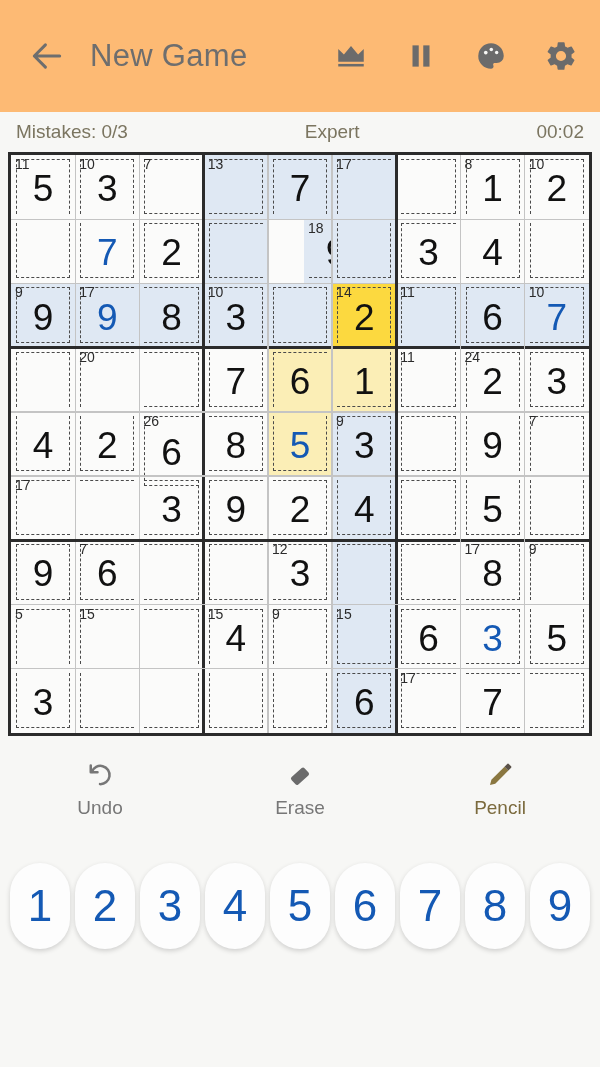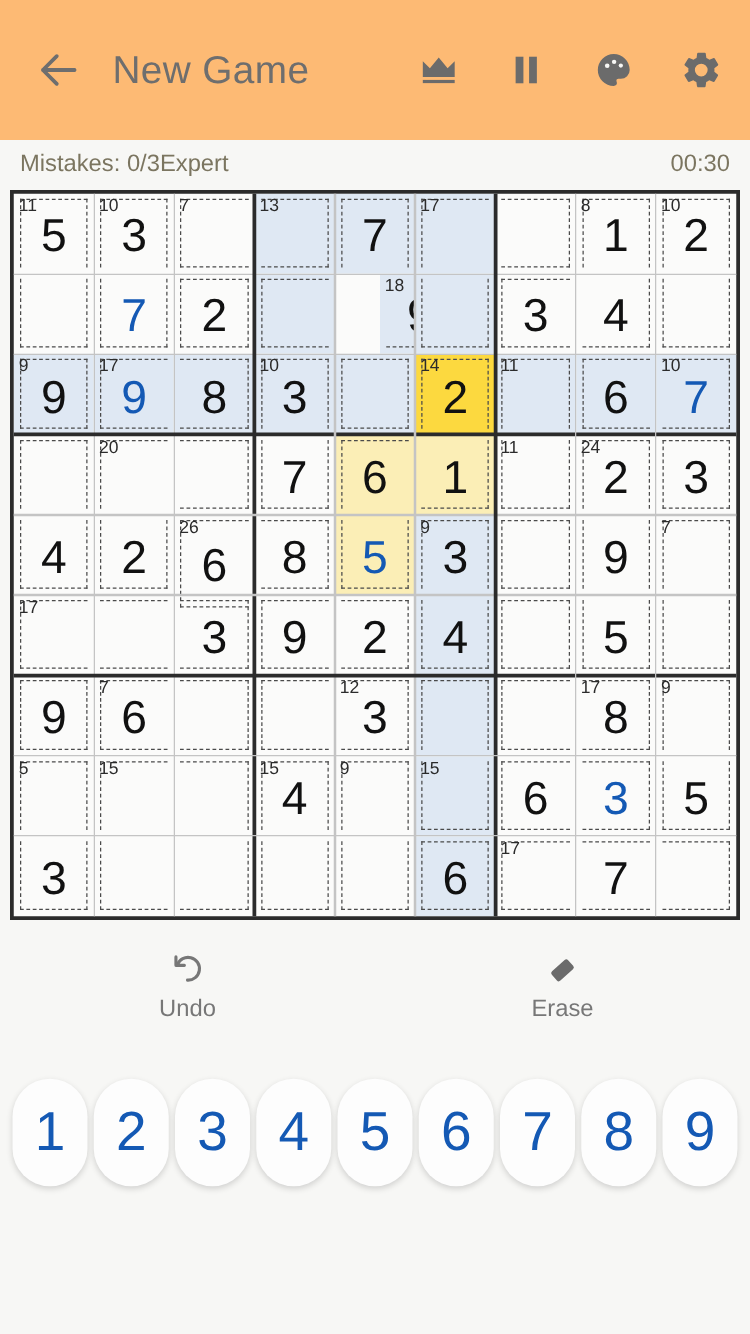--- a/index.html
+++ b/index.html
@@ -38,21 +38,21 @@
   
   #statusbar {
     height: 40px;
     display: flex;
     align-items: center;
     padding: 0 16px;
     font-size: 19px;
     color: #7b7560;
   }
   #status-mistakes { flex: 0 0 auto; }
-  #status-difficulty { flex: 1 1 auto; text-align: left; }
+  #status-difficulty { flex: 1 1 auto; text-align: center; }
   #status-timer { flex: 0 0 auto; text-align: right; }
 
   
   #board-wrap { padding: 0 8px; }
   #board {
     position: relative;
     width: 584px; height: 584px;
     border: 3px solid #2b2b2b;
     background: #fbfbfa;
   }
@@ -180,21 +180,21 @@
       <svg viewBox="0 0 24 24" width="34" height="34" aria-hidden="true">
         <path fill="#6b6b6b" d="M19.4 13c.04-.33.06-.66.06-1s-.02-.67-.07-1l2.03-1.58a.5.5 0 00.12-.62l-1.92-3.32a.5.5 0 00-.6-.22l-2.39.96a7.3 7.3 0 00-1.73-1l-.36-2.54a.5.5 0 00-.5-.42h-3.84a.5.5 0 00-.49.42l-.36 2.54c-.63.26-1.2.6-1.73 1l-2.39-.96a.5.5 0 00-.6.22L2.6 8.8a.5.5 0 00.12.62L4.76 11a7.9 7.9 0 000 2L2.72 14.6a.5.5 0 00-.12.62l1.92 3.32c.12.22.38.3.6.22l2.39-.96c.5.4 1.1.74 1.73 1l.36 2.54c.4.24.25.42.5.42h3.84c.25 0 .46-.18.5-.42l.36-2.54c.63-.26 1.2-.6 1.73-1l2.39.96c.22.08.48 0 .6-.22l1.92-3.32a.5.5 0 00-.12-.62L19.4 13zM12 15.6A3.6 3.6 0 1115.6 12 3.6 3.6 0 0112 15.6z"></path>
       </svg>
     </span>
   </div>
 </div>
 
 <div id="statusbar">
   <span id="status-mistakes">Mistakes: 0/3</span>
   <span id="status-difficulty">Expert</span>
-  <span id="status-timer">00:30</span>
+  <span id="status-timer">00:02</span>
 </div>
 
 <div id="board-wrap">
   <div id="board">
       <div class="cell" style="left: 0px; top: 0px; width: 64.2222px; height: 64.2222px;">
         <div class="bg"></div>
         <div class="cage t l r"></div>
         <div class="sum">11</div>
         <div class="val given">5</div>
       </div>
@@ -624,20 +624,29 @@
 
   <div class="action">
     <span class="aicon">
       <svg viewBox="0 0 24 24" width="30" height="30" aria-hidden="true">
         <rect x="5" y="9" width="14" height="8" rx="1.6" fill="#6b6b6b" transform="rotate(-42 12 13)"></rect>
       </svg>
     </span>
     <span class="alabel">Erase</span>
   </div>
 
+  <div class="action accent">
+    <span class="aicon">
+      <svg viewBox="0 0 24 24" width="30" height="30" aria-hidden="true">
+        <path d="M4 20l1.1-4.2L15.6 5.3l3.1 3.1L8.2 18.9 4 20z" fill="#8a7740"></path>
+        <path d="M15.6 5.3l2-2a1.1 1.1 0 011.6 0l1.5 1.5a1.1 1.1 0 010 1.6l-2 2z" fill="#5a5148"></path>
+      </svg>
+    </span>
+    <span class="alabel">Pencil</span>
+  </div>
 
 </div>
 
 <div id="numpad">
     <div class="numkey">1</div>
     <div class="numkey">2</div>
     <div class="numkey">3</div>
     <div class="numkey">4</div>
     <div class="numkey">5</div>
     <div class="numkey">6</div>

